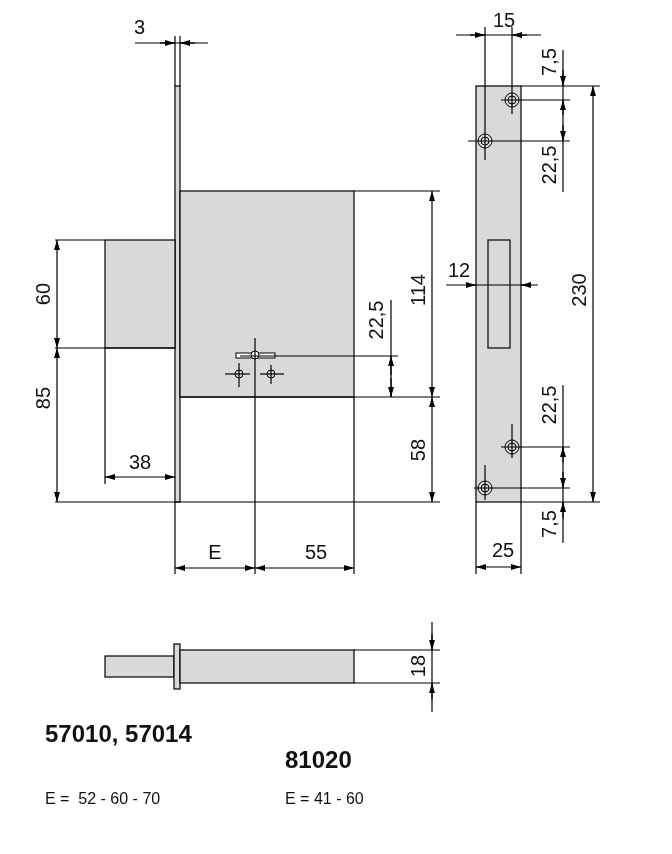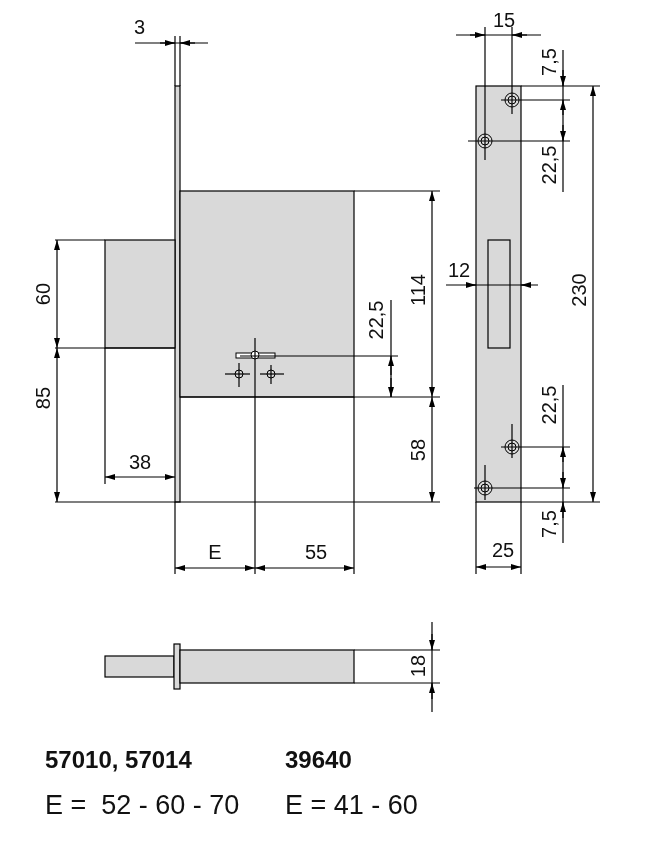--- a/index.html
+++ b/index.html
@@ -3,21 +3,21 @@
 <meta charset="utf-8">
 <style>
   html,body{margin:0;padding:0;background:#ffffff;}
   body{width:672px;height:854px;position:relative;overflow:hidden;font-family:"Liberation Sans",sans-serif;}
   svg{position:absolute;left:0;top:0;}
   .dim{font-family:"Liberation Sans",sans-serif;font-size:20px;fill:#111;}
   .ln{stroke:#000;stroke-width:1.2;fill:none;}
   .part{fill:#d9d9d9;stroke:#000;stroke-width:1.2;}
   .legend{position:absolute;color:#111;}
   .model{font-weight:bold;font-size:24px;}
-  .evals{font-size:27px;}
+  .evals{font-size:16px;}
 </style>
 </head>
 <body>
 
 <svg width="672" height="854" viewBox="0 0 672 854">
   <defs>
     <marker id="ar" markerWidth="10" markerHeight="6" refX="10" refY="3" orient="auto" markerUnits="userSpaceOnUse">
       <path d="M0,0 L10,3 L0,6 z" fill="#000"></path>
     </marker>
     <marker id="al" markerWidth="10" markerHeight="6" refX="0" refY="3" orient="auto" markerUnits="userSpaceOnUse">
@@ -153,16 +153,16 @@
     <rect class="part" x="180" y="650" width="174" height="33"></rect>
     <line class="ln" x1="354" y1="650" x2="440" y2="650"></line>
     <line class="ln" x1="354" y1="683" x2="440" y2="683"></line>
     <line class="ln" x1="432" y1="622" x2="432" y2="712"></line>
     <line class="ln" x1="432" y1="634" x2="432" y2="650" marker-end="url(#ar)"></line>
     <line class="ln" x1="432" y1="699" x2="432" y2="683" marker-end="url(#ar)"></line>
     <text class="dim" transform="translate(425,666) rotate(-90)" text-anchor="middle">18</text>
   </g>
 </svg>
 
-<div class="legend model" style="left:45px;top:746px;">57010, 57014</div>
+<div class="legend model" style="left:45px;top:720px;">57010, 57014</div>
 <div class="legend evals" style="left:45px;top:790px;white-space:pre;">E =  52 - 60 - 70</div>
-<div class="legend model" style="left:285px;top:746px;">39640</div>
+<div class="legend model" style="left:285px;top:746px;">81020</div>
 <div class="legend evals" style="left:285px;top:790px;white-space:pre;">E = 41 - 60</div>
 
 </body></html>

